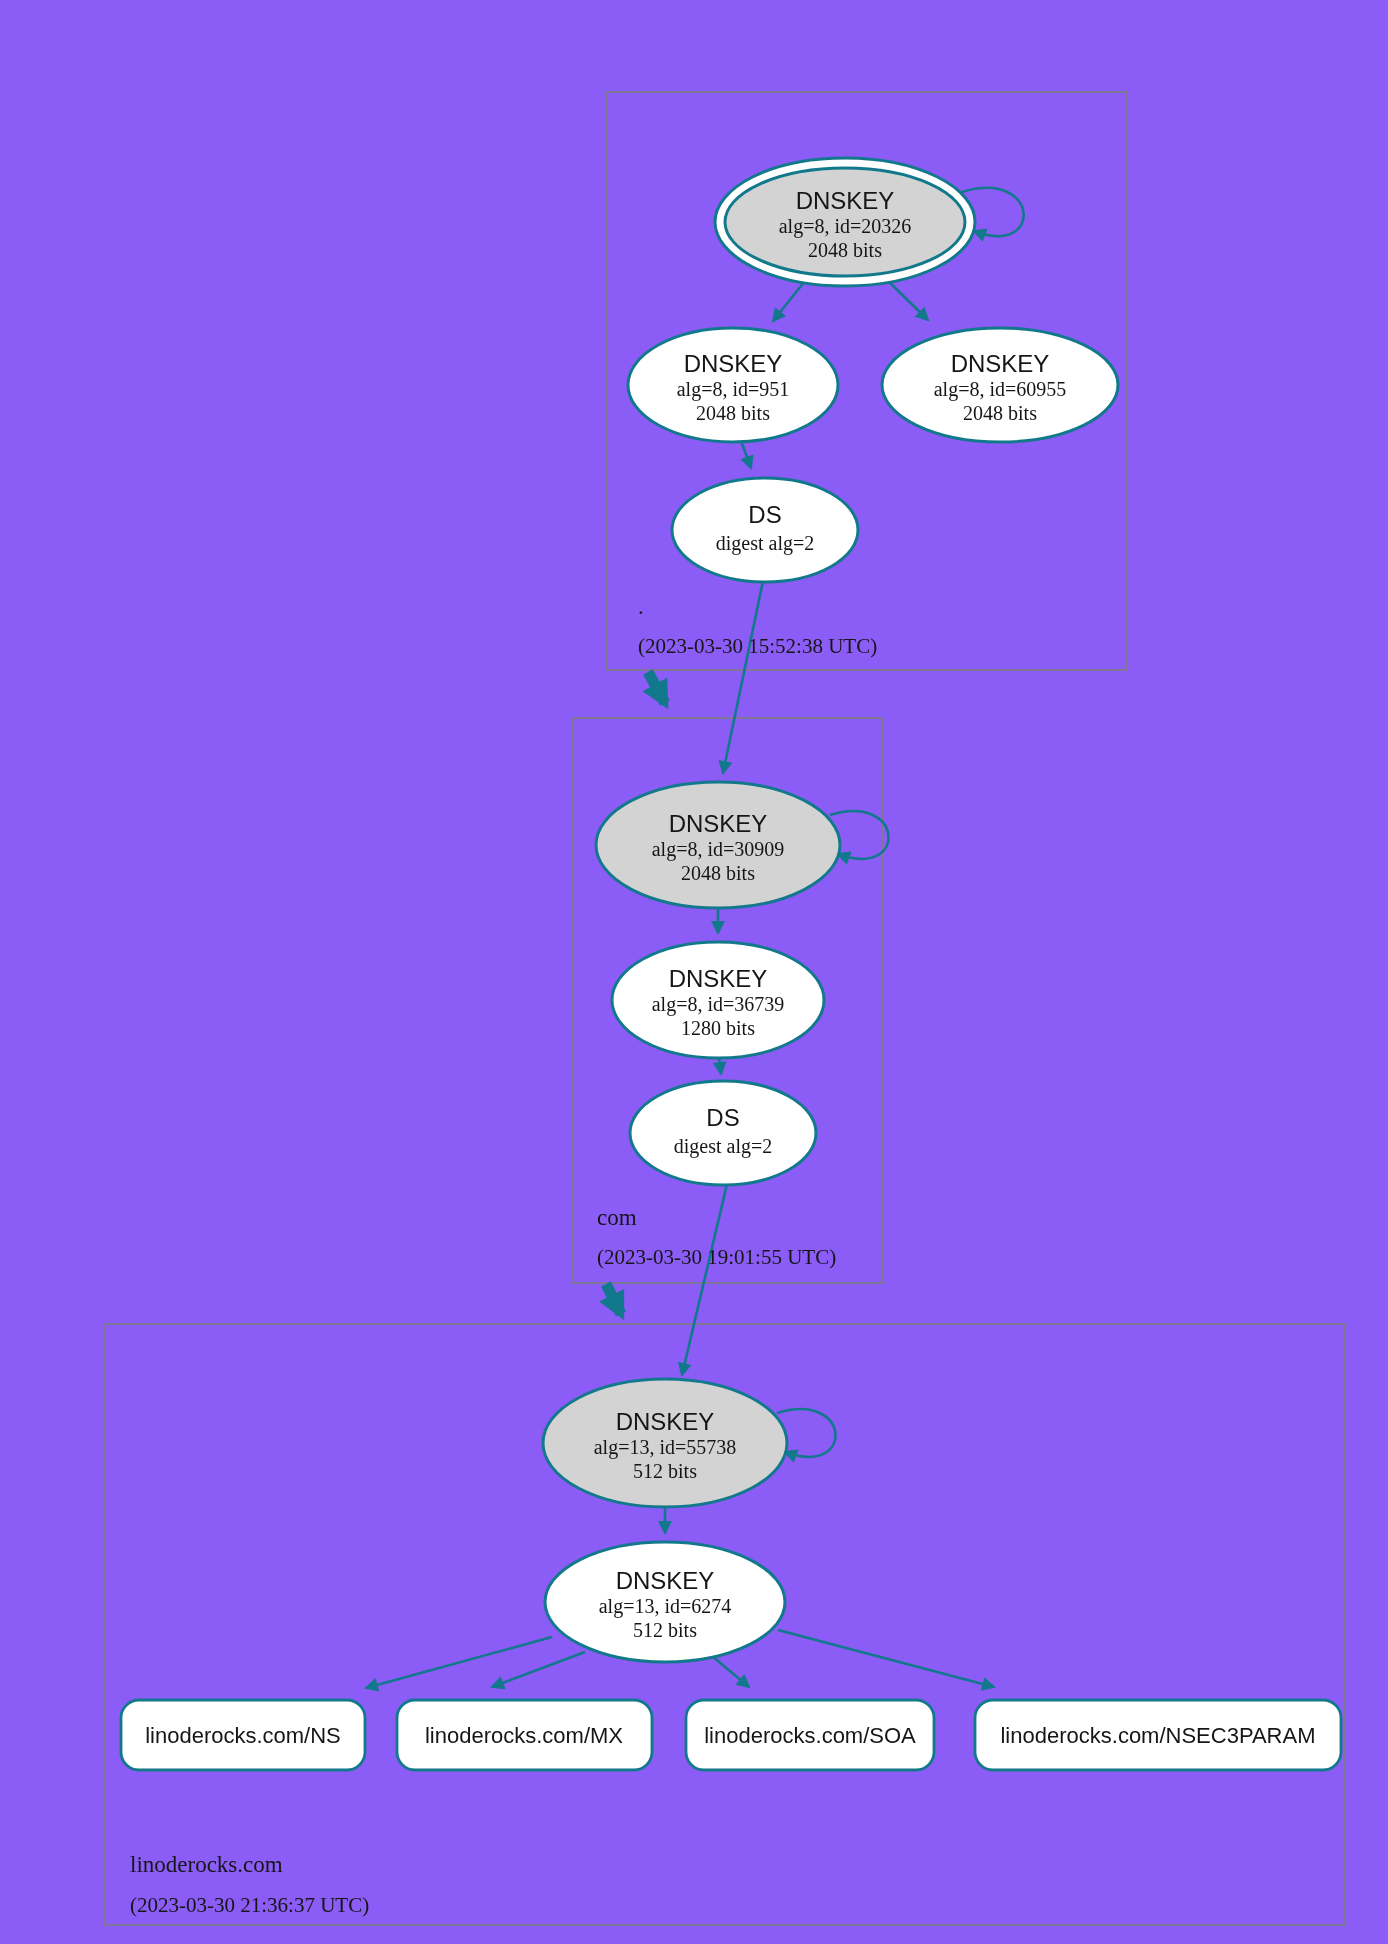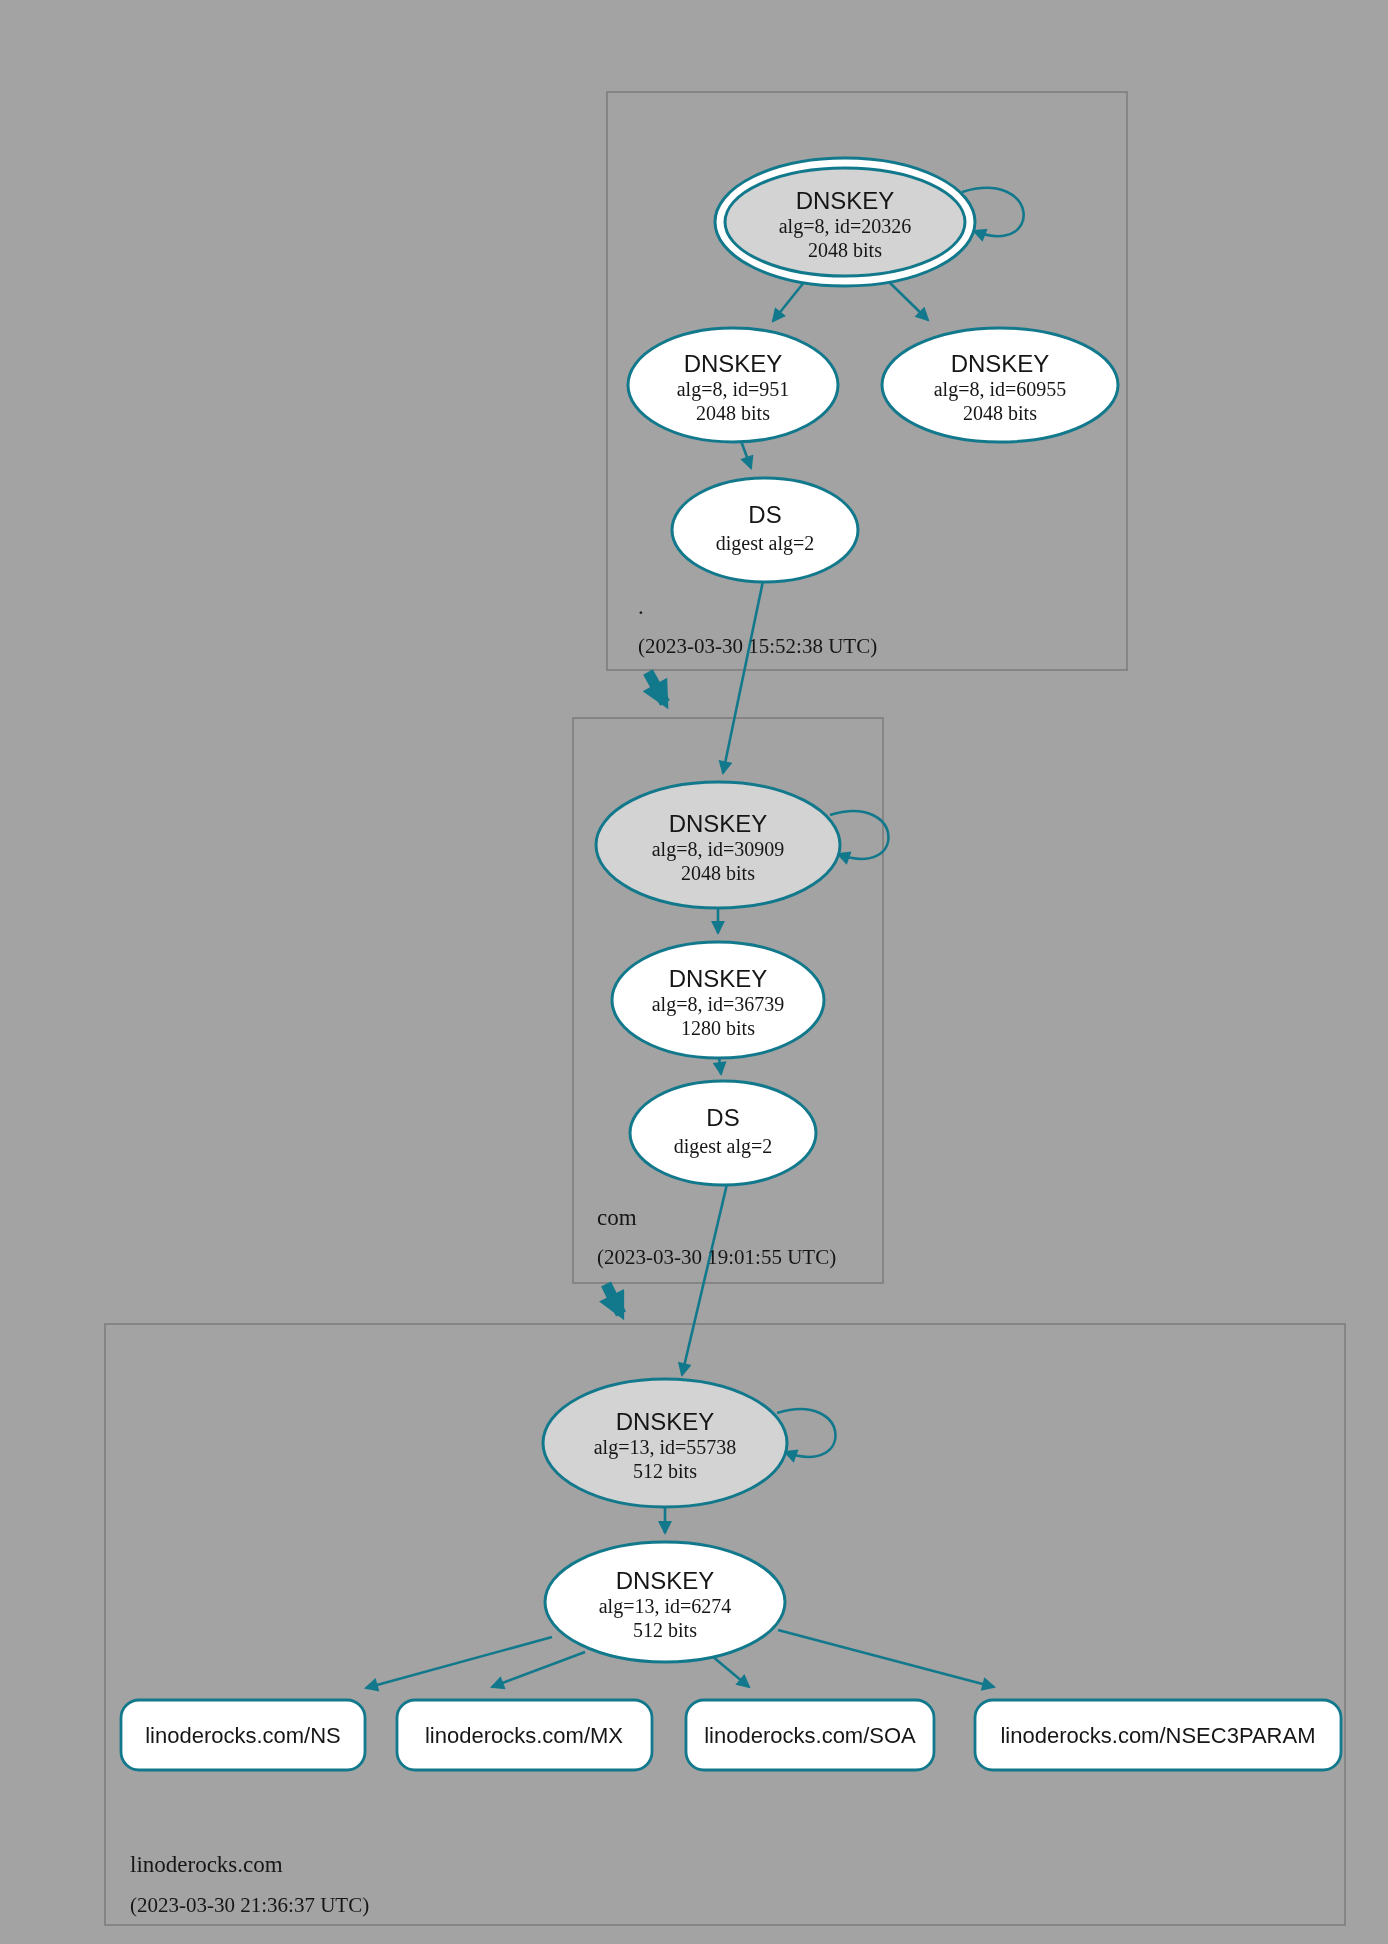--- a/index.html
+++ b/index.html
@@ -1,17 +1,17 @@
 <!DOCTYPE html>
 <html><head>
 <meta charset="utf-8">
 <title>DNSSEC Authentication Chain</title>
 <style>
   html,body{margin:0;padding:0;background:#ffffff;}
-  .stage{width:1388px;height:1944px;position:relative;background:#a3a3a3;}
+  .stage{width:1388px;height:1944px;position:relative;background:#8b5cf6;}
   .zonebox{fill:none;stroke:#7d7d7d;stroke-width:1.6;}
   .edge{stroke:#12798c;stroke-width:2.6;fill:none;}
   .edge-thick{stroke:#12798c;stroke-width:11;fill:none;}
   .node{stroke:#12798c;stroke-width:3;fill:#ffffff;}
   .node-fill{fill:#d3d3d3;}
   .rrbox{fill:#ffffff;stroke:#12798c;stroke-width:2.8;}
   text{fill:#161616;}
   .t-title{font-family:"Liberation Sans",sans-serif;font-size:24px;text-anchor:middle;}
   .t-detail{font-family:"Liberation Serif",serif;font-size:20px;text-anchor:middle;}
   .t-zone{font-family:"Liberation Serif",serif;font-size:23px;text-anchor:start;}

